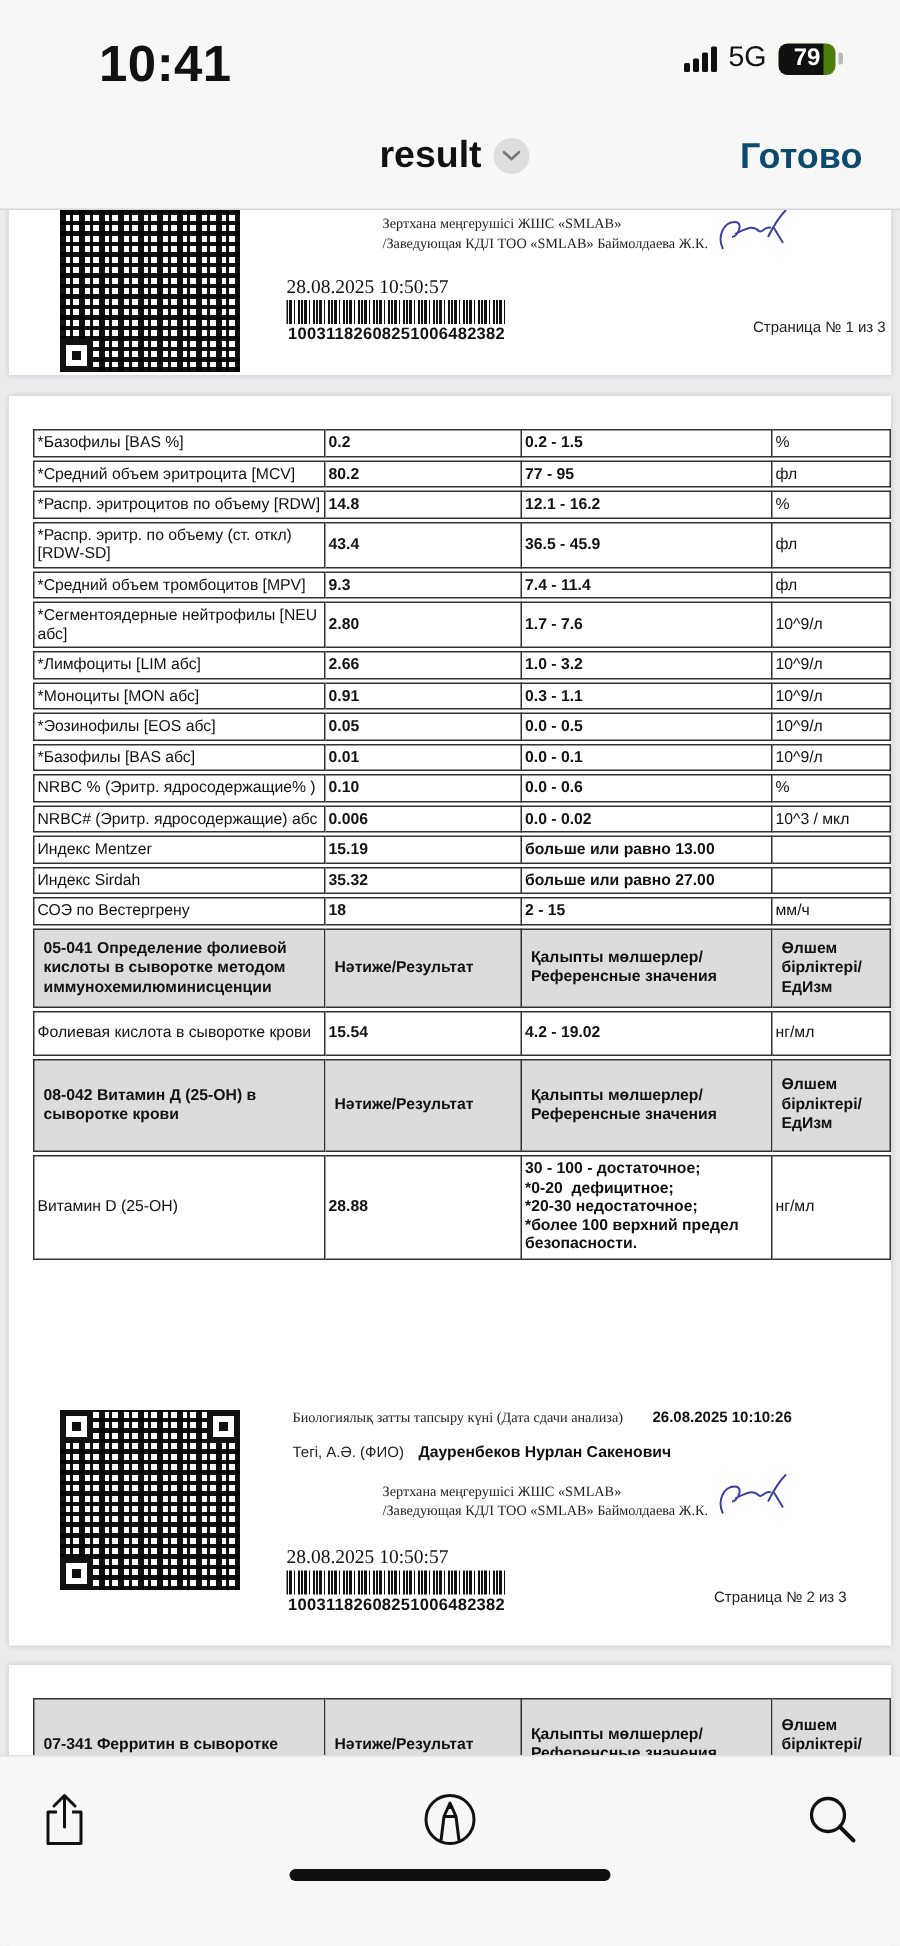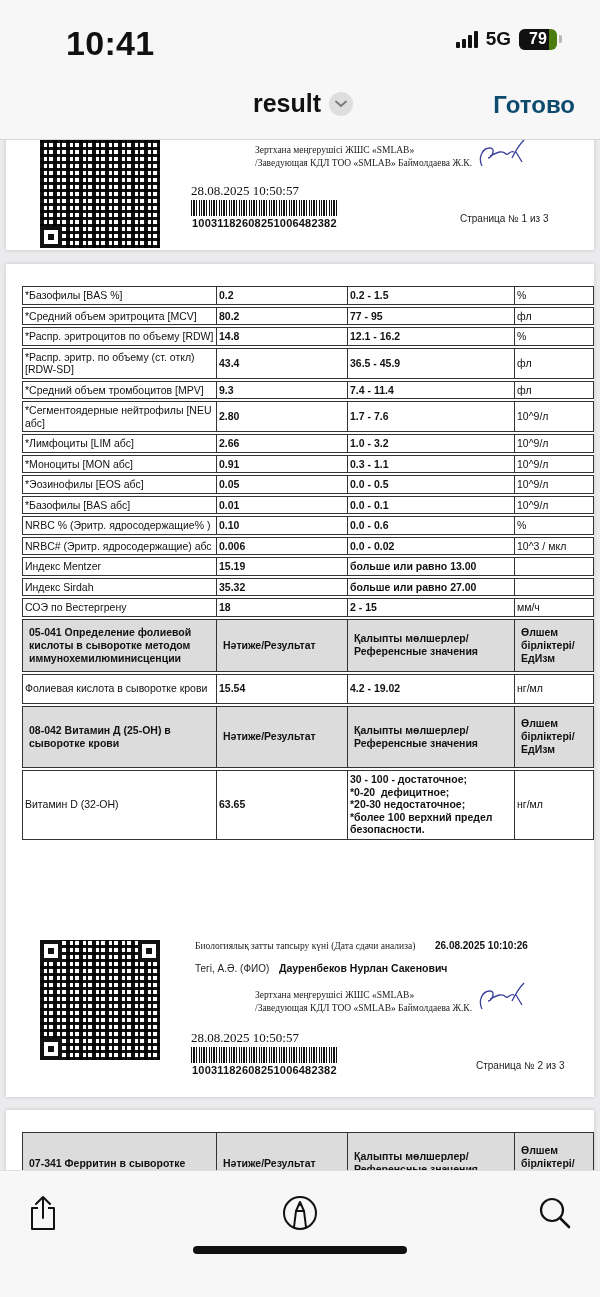--- a/index.html
+++ b/index.html
@@ -5,21 +5,21 @@
   * { box-sizing: border-box; margin: 0; padding: 0; }
   html, body { width: 600px; height: 1297px; overflow: hidden; background: #ebebed; }
   body { position: relative; font-family: "Liberation Sans", sans-serif; color: #111; }
 
   
   .topbar { position: absolute; top: 0; left: 0; width: 600px; height: 140px; background: #f7f7f7; z-index: 5; border-bottom: 1px solid #d6d6d6; }
   .time { position: absolute; left: 66px; top: 24px; font-size: 34px; font-weight: 700; letter-spacing: 0.3px; }
   .status-right { position: absolute; right: 38px; top: 28px; display: flex; align-items: center; gap: 8px; }
   .signal { display: flex; align-items: flex-end; gap: 2px; height: 18px; }
   .signal span { display: block; width: 4px; background: #111; border-radius: 1px; }
-  .net { font-size: 19px; font-weight: 700; }
+  .net { font-size: 19px; font-weight: 400; }
   .battery { position: relative; width: 38px; height: 21px; border-radius: 6px; background: #4d7c0f; overflow: hidden; }
   .battery .fill { position: absolute; left: 0; top: 0; bottom: 0; width: 79%; background: #111; }
   .battery .pct { position: absolute; left: 0; right: 0; top: 1px; text-align: center; font-size: 16px; font-weight: 700; color: #fff; }
   .battery-tip { width: 3px; height: 8px; background: #b8b8b8; border-radius: 0 2px 2px 0; margin-left: -6px; }
 
   .nav-title { position: absolute; left: 0; right: 0; top: 89px; display: flex; justify-content: center; align-items: center; gap: 8px; padding-left: 6px; }
   .nav-title .t { font-size: 25px; font-weight: 600; }
   .chev { width: 24px; height: 24px; border-radius: 50%; background: #dedede; display: flex; align-items: center; justify-content: center; }
   .done { position: absolute; right: 25px; top: 91px; font-size: 24px; font-weight: 600; color: #0c4a6e; }
 
@@ -96,21 +96,21 @@
   <div class="sig-text" style="left:249px; top:44px;">
     <div>Зертхана меңгерушісі ЖШС «SMLAB»</div>
     <div>/Заведующая КДЛ ТОО «SMLAB» Баймолдаева Ж.К.</div>
   </div>
   <svg class="signature" style="left:470px; top:36px;" viewBox="0 0 52 34">
     <path d="M6 30 C2 22 6 12 14 12 C20 12 16 22 12 22 M14 20 C22 16 26 14 30 18 C32 20 34 14 38 16 M36 22 C40 14 44 8 48 4 M40 16 L46 26" stroke="#3a3f9a" stroke-width="1.3" fill="none"></path>
   </svg>
   <div class="stamp-date" style="left:185px; top:83px;">28.08.2025 10:50:57</div>
   <div class="barcode" style="left:185px; top:100px;"></div>
   <div class="barcode-num" style="left:186px; top:117px;">10031182608251006482382</div>
-  <div class="page-num" style="left:454px; top:113px;text-align:center;">Страница № 1 из 3</div>
+  <div class="page-num" style="left:496px; top:113px;text-align:center;">Страница № 1 из 3</div>
 </div>
 
 <div class="page page2">
   <table class="lab" style="top:20px;">
     <tbody>
       <tr>
           <td class="name">*Базофилы [BAS %]</td>
           <td class="val">0.2</td>
           <td class="ref">0.2 - 1.5</td>
           <td class="unit">%</td>
@@ -213,22 +213,22 @@
         <td class="unit">нг/мл</td>
       </tr>
 
       <tr class="sec">
         <td class="name" style="height:62px;">08-042 Витамин Д (25-ОН) в сыворотке крови</td>
         <td class="val">Нәтиже/Результат</td>
         <td class="ref">Қалыпты мөлшерлер/Референсные значения</td>
         <td class="unit">Өлшем бірліктері/ ЕдИзм</td>
       </tr>
       <tr>
-        <td class="name" style="height:70px;">Витамин D (32-OH)</td>
-        <td class="val">63.65</td>
+        <td class="name" style="height:70px;">Витамин D (25-OH)</td>
+        <td class="val">28.88</td>
         <td class="ref">
           <div>30 - 100 - достаточное;</div>
           <div style="white-space:pre">*0-20  дефицитное;</div>
           <div>*20-30 недостаточное;</div>
           <div>*более 100 верхний предел безопасности.</div>
         </td>
         <td class="unit">нг/мл</td>
       </tr>
     </tbody>
   </table>

